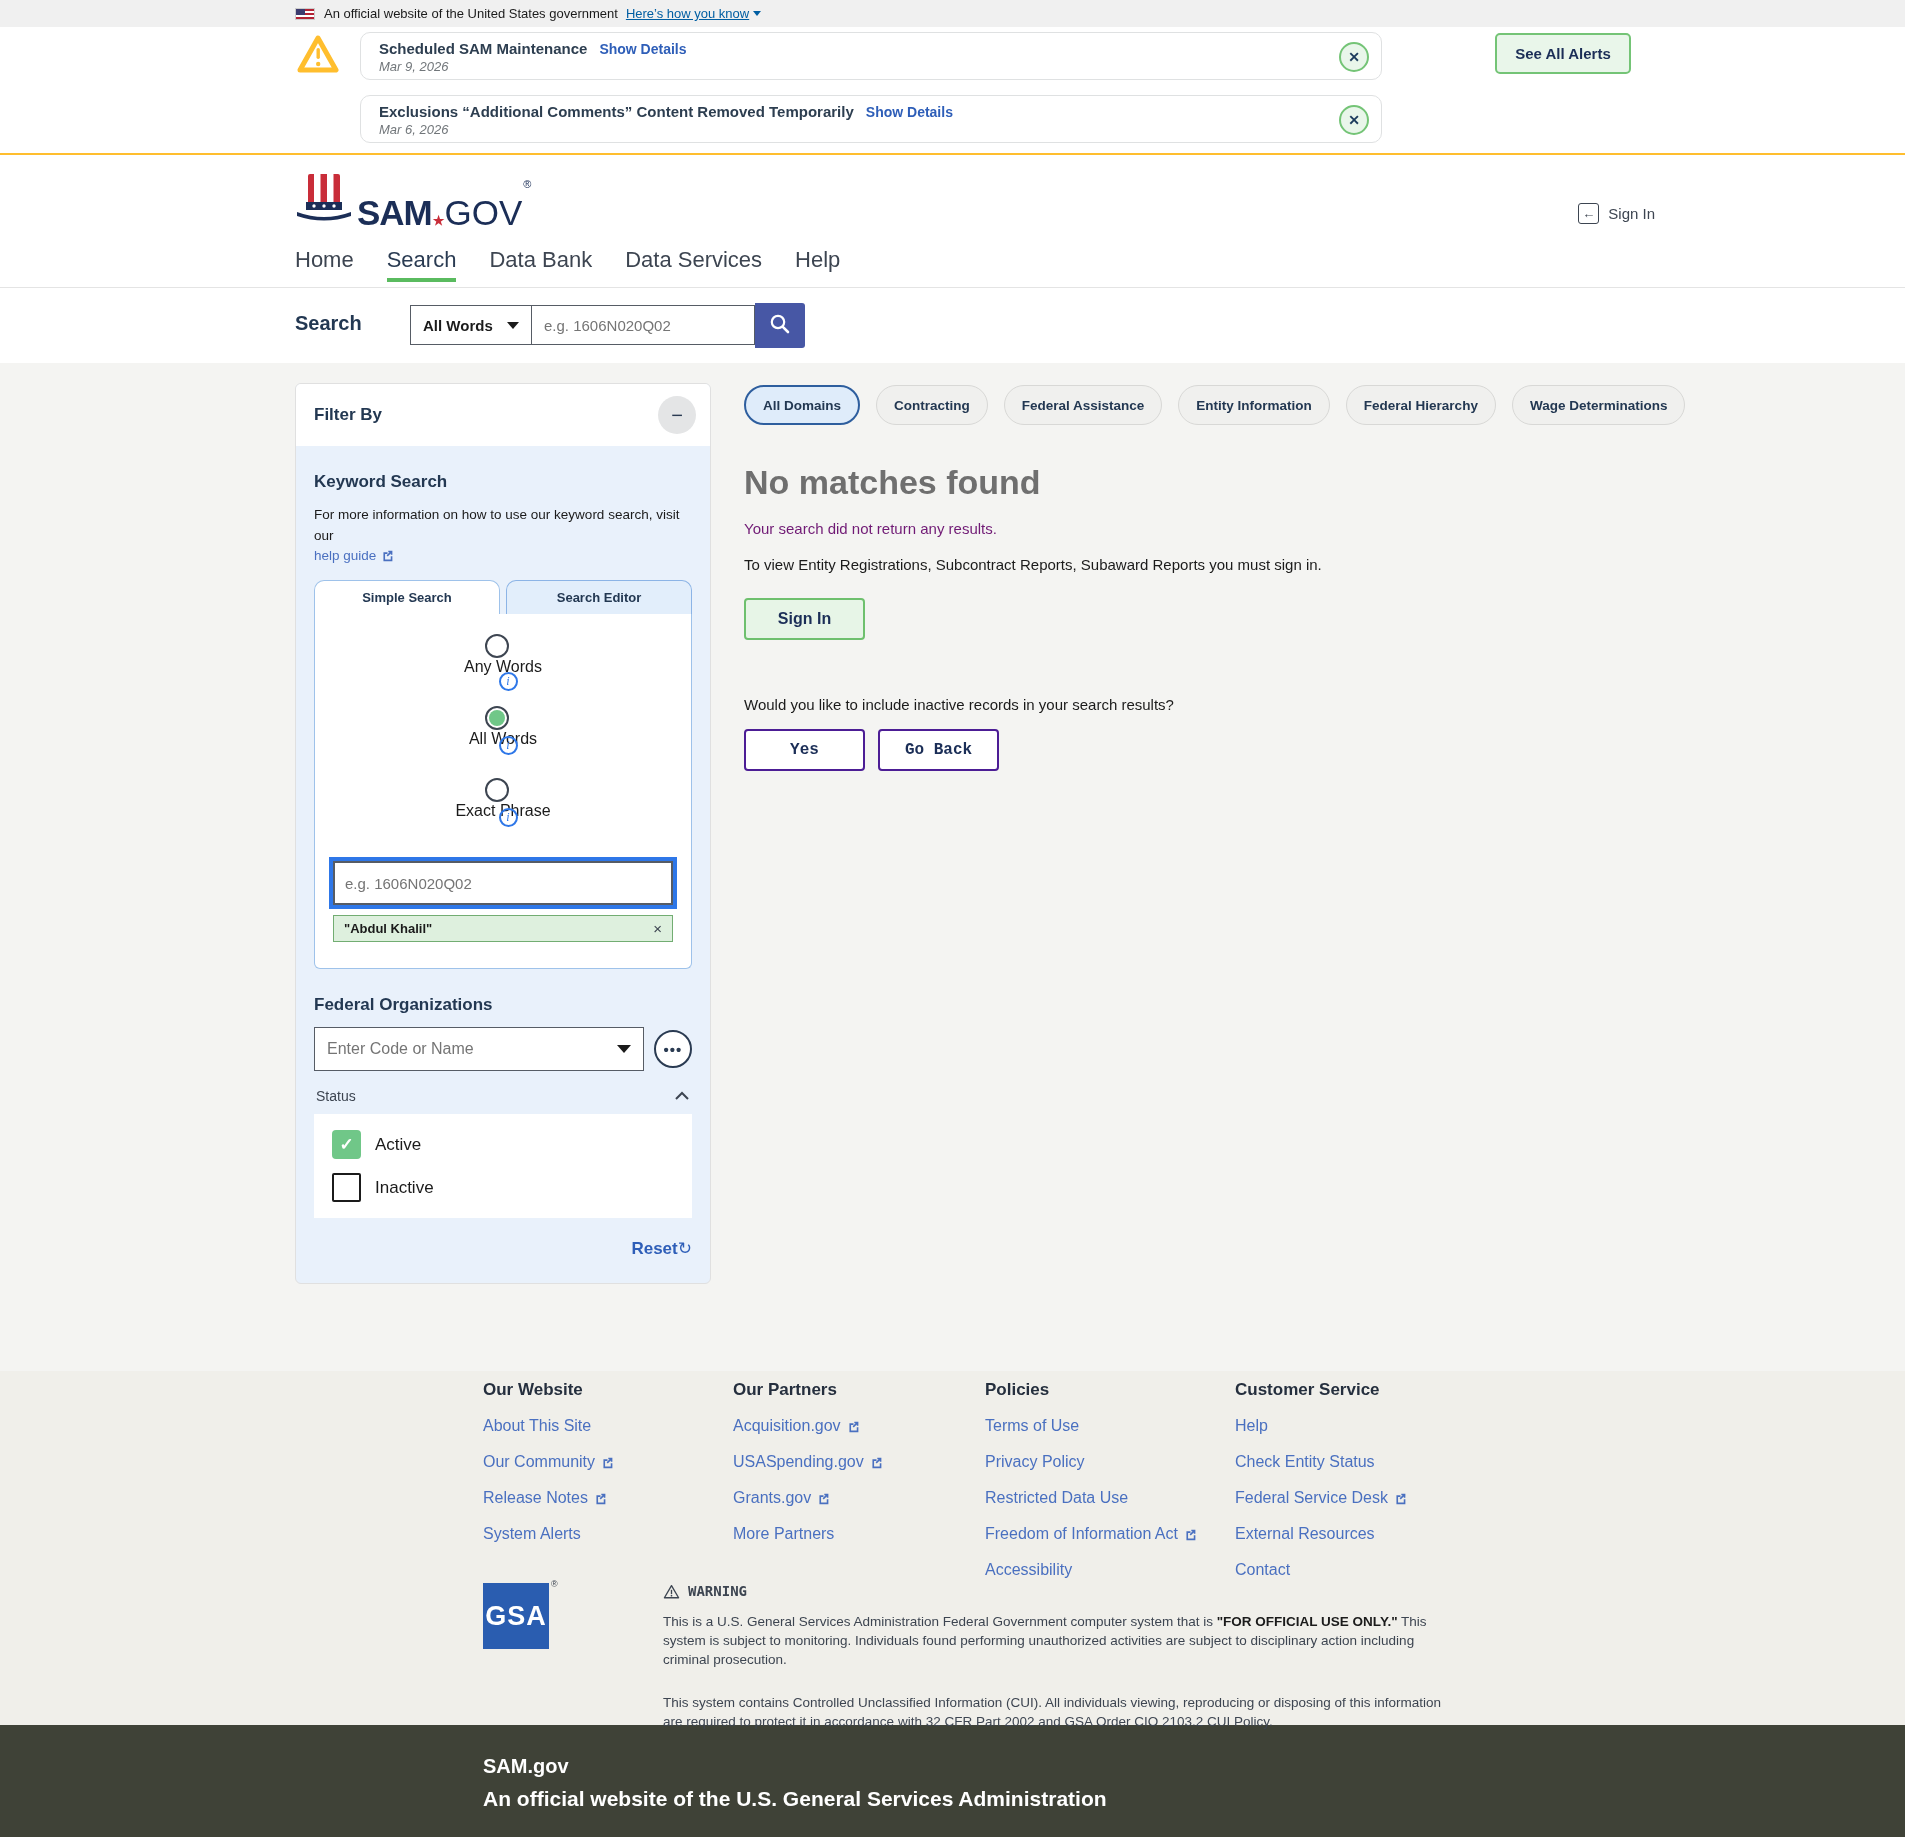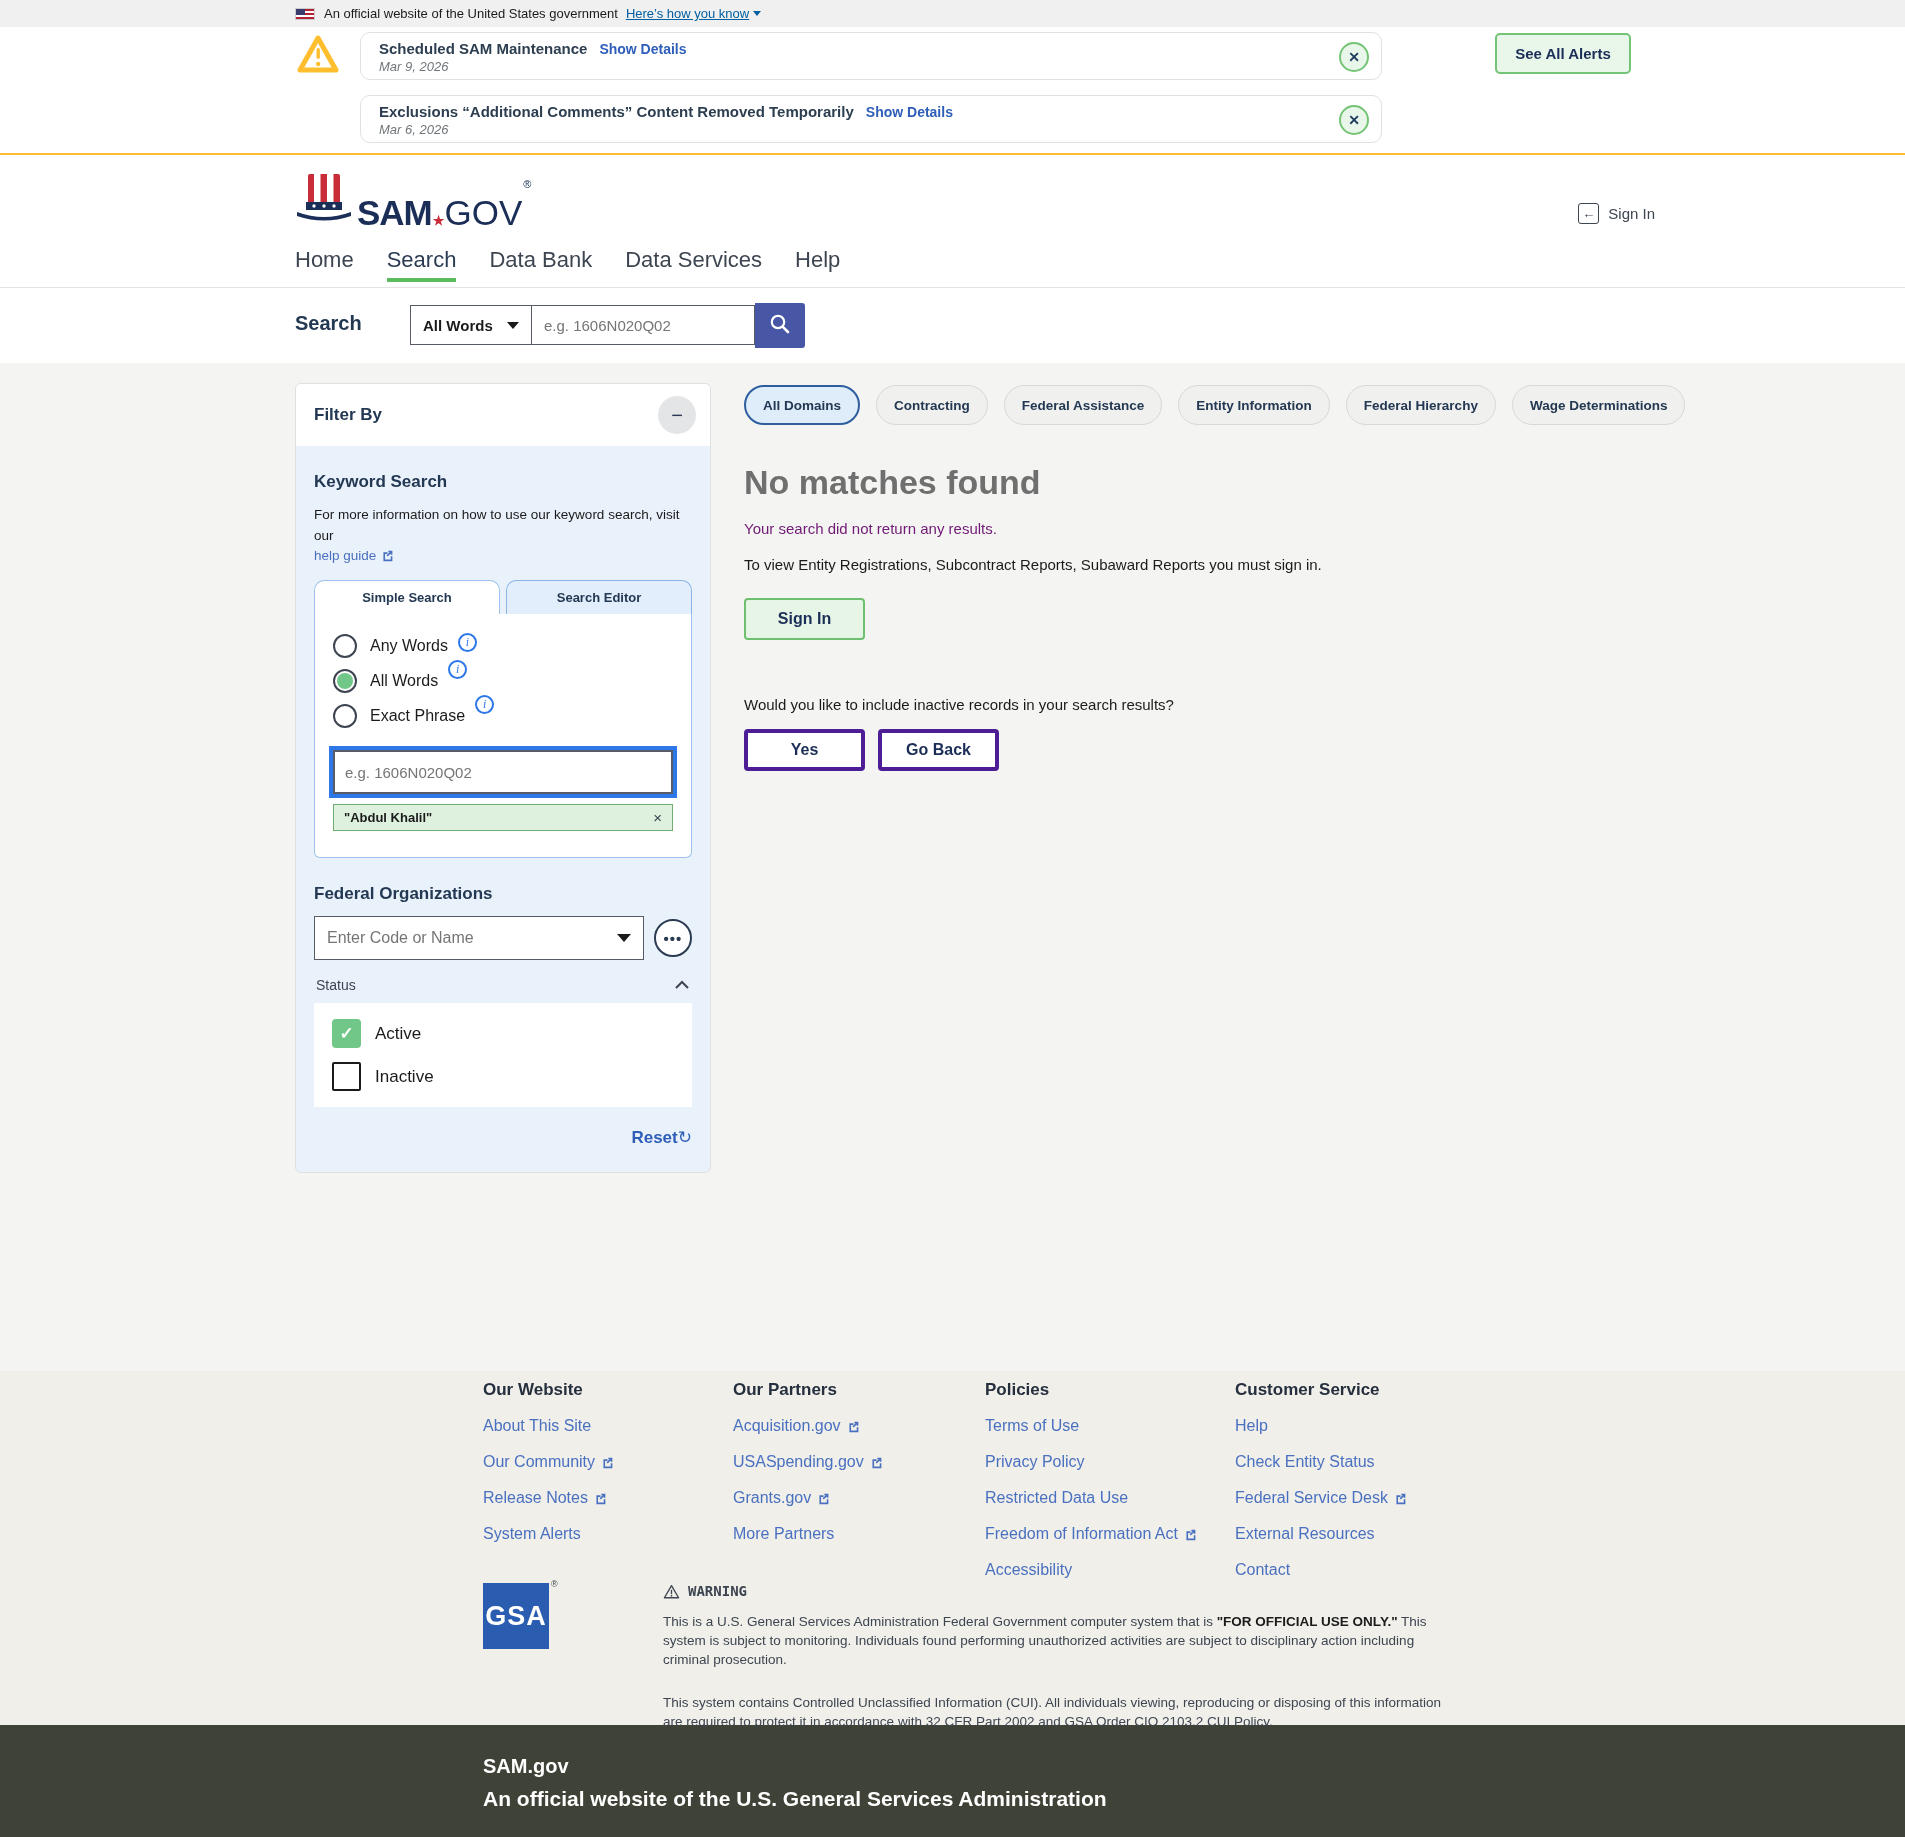--- a/index.html
+++ b/index.html
@@ -59,21 +59,21 @@
   .collapse-btn { margin-left:auto; width:38px; height:38px; border-radius:50%; background:#e4e5e6; border:none; font-size:20px; color:#2a3b52; display:flex; align-items:center; justify-content:center; cursor:pointer; }
   .filter-body { padding:26px 18px 24px; }
   .kw-heading, .fo-heading { font-size:17px; font-weight:bold; color:#233852; }
   .kw-info { margin-top:12px; font-size:13.5px; color:#1b1b1b; line-height:21px; }
   .help-link { display:inline-flex; align-items:center; gap:5px; color:#4a70c0; font-size:13.5px; margin-top:2px; cursor:pointer; }
   .tabs { display:flex; margin-top:16px; }
   .tab { flex:1; height:34px; display:flex; align-items:center; justify-content:center; font-size:13px; font-weight:bold; color:#233852; border-radius:10px 10px 0 0; cursor:pointer; }
   .tab.active { background:#fff; border:1px solid #9ec2ea; border-bottom:none; }
   .tab.inactive { background:#e2eefb; border:1px solid #8cb4e6; border-bottom:none; margin-left:6px; }
   .kw-card { background:#fff; border:1px solid #9ec2ea; border-top:none; border-radius:0 0 6px 6px; padding:20px 18px 26px; }
-  .radio-row { display:flex; align-items:center; margin-bottom:11px; }
+  .radio-row { display:flex; align-items:center; margin-bottom:11px;flex-direction:column; }
   .radio { width:24px; height:24px; border:2px solid #3d4551; border-radius:50%; background:#fff; margin-right:13px; position:relative; cursor:pointer; flex:none; }
   .radio.checked::after { content:""; position:absolute; left:2px; top:2px; width:16px; height:16px; border-radius:50%; background:#70c788; }
   .radio-label { font-size:16px; color:#1b1b1b; }
   .info-icon { width:19px; height:19px; border:2px solid #2e77e8; border-radius:50%; color:#2e77e8; font-size:12px; font-style:italic; font-family:"Liberation Serif",serif; display:inline-flex; align-items:center; justify-content:center; margin-left:10px; cursor:pointer; flex:none; }
   .raise-sm { transform:translateY(-4px); }
   .raise { transform:translateY(-12px); }
   .kw-input { display:block; width:100%; height:44px; margin-top:22px; border:2px solid #565c65; outline:4px solid #2e77e8; padding:0 10px; font-size:15px; font-family:"Liberation Sans",sans-serif; }
   .kw-input::placeholder { color:#757575; opacity:1; }
   .chip { margin-top:10px; height:27px; background:#def0de; border:1px solid #72ad72; display:flex; align-items:center; padding:0 10px; font-size:13px; font-weight:bold; color:#1b1b1b; }
   .chip-x { margin-left:auto; font-size:15px; font-weight:normal; color:#3d4551; cursor:pointer; }
@@ -102,21 +102,21 @@
   .pill { height:40px; border-radius:20px; display:flex; align-items:center; padding:0 17px; font-size:13.5px; font-weight:bold; color:#233852; cursor:pointer; white-space:nowrap; }
   .pill.active { background:#dfecfa; border:2px solid #2e5e9e; }
   .pill.plain { background:#f0f0ee; border:1px solid #d8d8d6; }
   .nm-heading { margin-top:38px; font-size:34px; font-weight:bold; color:#6f6f6f; }
   .nm-line1 { margin-top:18px; font-size:15px; color:#701a75; }
   .nm-line2 { margin-top:17px; font-size:15px; color:#1b1b1b; max-width:630px; line-height:22px; }
   .btn-green { width:121px; height:42px; border-radius:4px; font-size:16px; font-weight:bold; color:#1b2e57; display:flex; align-items:center; justify-content:center; cursor:pointer; }
   .signin-btn { margin-top:22px; background:#e7f5e7; border:2px solid #6ec06e; }
   .nm-question { margin-top:56px; font-size:15px; color:#1b1b1b; }
   .yn-row { display:flex; gap:13px; margin-top:16px; }
-  .outline-btn { background:#fff; border:4px solid #4c1d95; }
+  .outline-btn { background:#fff; border:2px solid #4c1d95;font-family:Liberation Mono, monospace; }
 
   
   .footer { height:354px; background:#f0efea; position:relative; }
   .fcol { position:absolute; top:9px; }
   .fcol.c0 { left:483px; } .fcol.c1 { left:733px; } .fcol.c2 { left:985px; } .fcol.c3 { left:1235px; }
   .fcol-head { font-size:17px; font-weight:bold; color:#252f3e; margin-bottom:17px; }
   .flink { display:flex; align-items:center; gap:6px; font-size:16px; color:#4a70c0; margin-bottom:18px; cursor:pointer; }
   .gsa-logo { position:absolute; left:483px; top:212px; width:66px; height:66px; background:#2a5db0; color:#fff; display:flex; align-items:center; justify-content:center; font-size:27px; font-weight:bold; letter-spacing:1px; }
   .gsa-reg { position:absolute; left:551px; top:208px; font-size:9px; color:#3d4551; }
   .warn-block { position:absolute; left:663px; top:212px; width:790px; color:#3d4551; }

